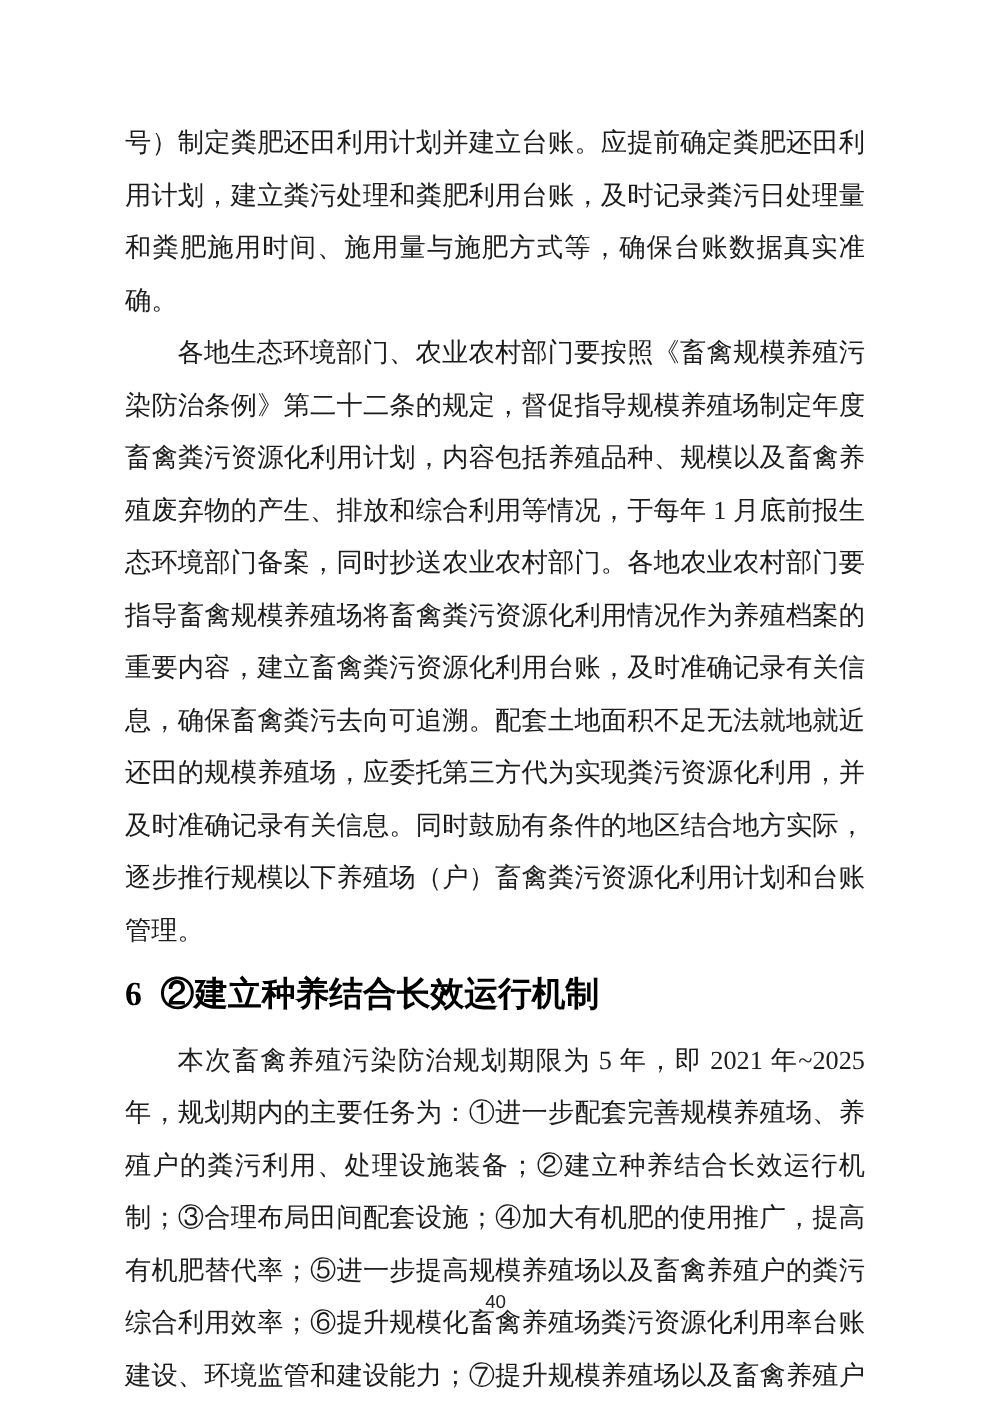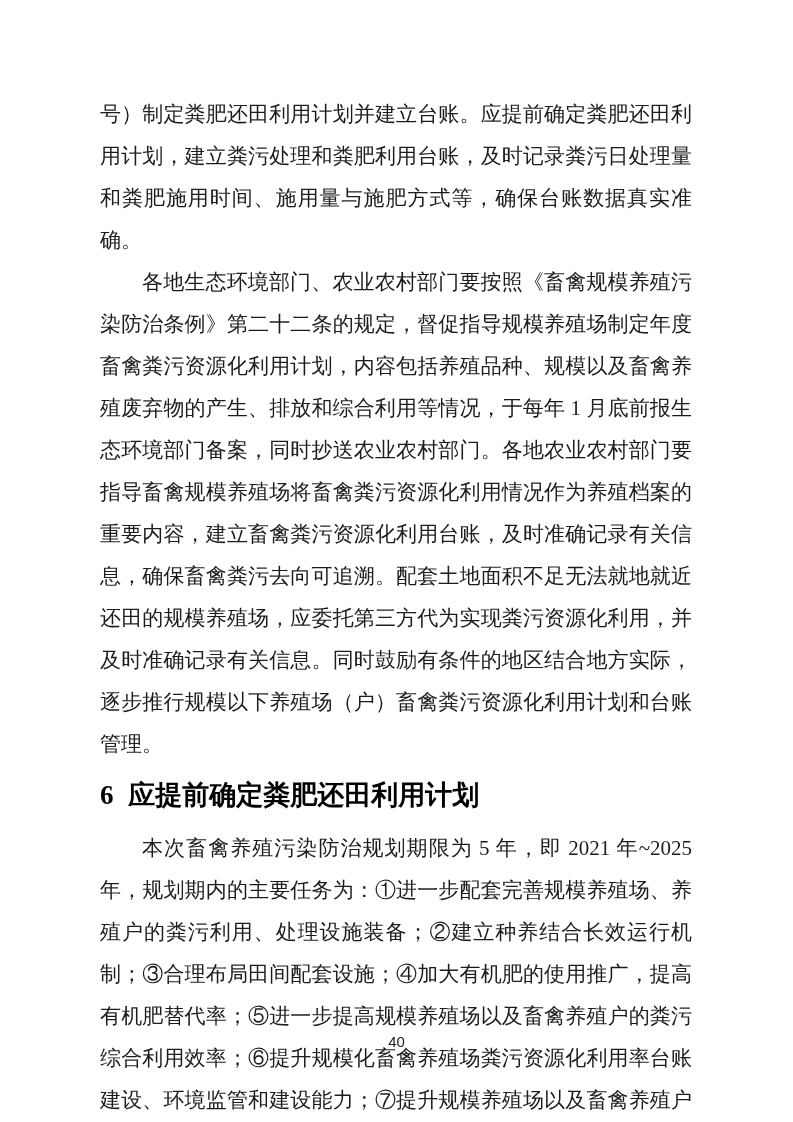--- a/index.html
+++ b/index.html
@@ -56,19 +56,19 @@
     color: #222222;
   }
 </style>
 </head>
 <body>
 
 <div class="page">
   <div class="text-block">
     <p class="para">号）制定粪肥还田利用计划并建立台账。应提前确定粪肥还田利用计划，建立粪污处理和粪肥利用台账，及时记录粪污日处理量和粪肥施用时间、施用量与施肥方式等，确保台账数据真实准确。</p>
     <p class="para indent">各地生态环境部门、农业农村部门要按照《畜禽规模养殖污染防治条例》第二十二条的规定，督促指导规模养殖场制定年度畜禽粪污资源化利用计划，内容包括养殖品种、规模以及畜禽养殖废弃物的产生、排放和综合利用等情况，于每年 1 月底前报生态环境部门备案，同时抄送农业农村部门。各地农业农村部门要指导畜禽规模养殖场将畜禽粪污资源化利用情况作为养殖档案的重要内容，建立畜禽粪污资源化利用台账，及时准确记录有关信息，确保畜禽粪污去向可追溯。配套土地面积不足无法就地就近还田的规模养殖场，应委托第三方代为实现粪污资源化利用，并及时准确记录有关信息。同时鼓励有条件的地区结合地方实际，逐步推行规模以下养殖场（户）畜禽粪污资源化利用计划和台账管理。</p>
-    <h1 class="heading"><span class="num">6</span><span>应提前确定粪肥还田利用计划</span></h1>
+    <h1 class="heading"><span class="num">6</span><span>②建立种养结合长效运行机制</span></h1>
     <p class="para indent">本次畜禽养殖污染防治规划期限为 5 年，即 2021 年~2025 年，规划期内的主要任务为：①进一步配套完善规模养殖场、养殖户的粪污利用、处理设施装备；②建立种养结合长效运行机制；③合理布局田间配套设施；④加大有机肥的使用推广，提高有机肥替代率；⑤进一步提高规模养殖场以及畜禽养殖户的粪污综合利用效率；⑥提升规模化畜禽养殖场粪污资源化利用率台账建设、环境监管和建设能力；⑦提升规模养殖场以及畜禽养殖户粪污资源化利用率。具体表现如下。</p>
   </div>
   <div class="footer">
     <span>40</span>
   </div>
 </div>
 
 </body></html>

